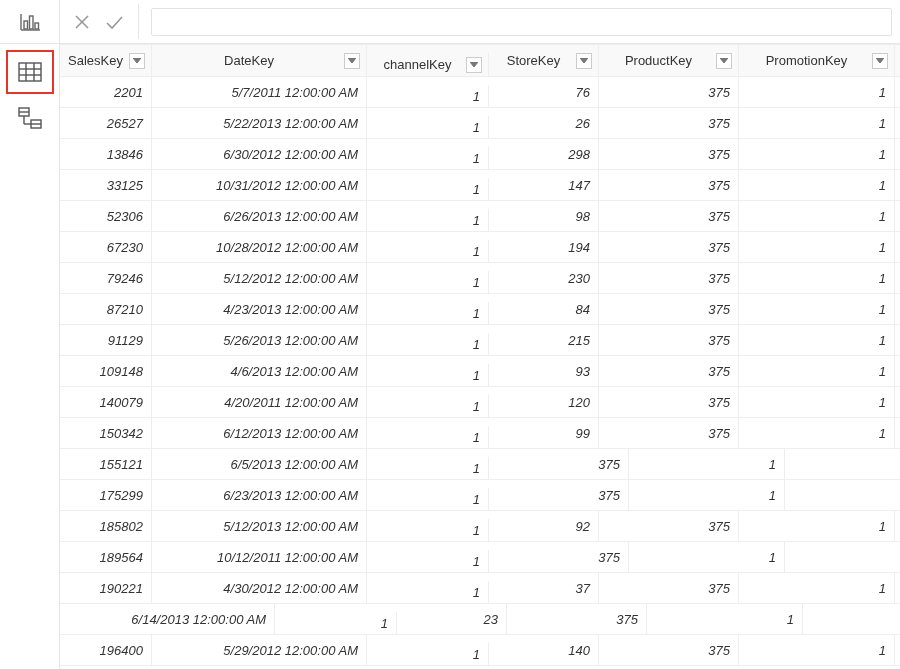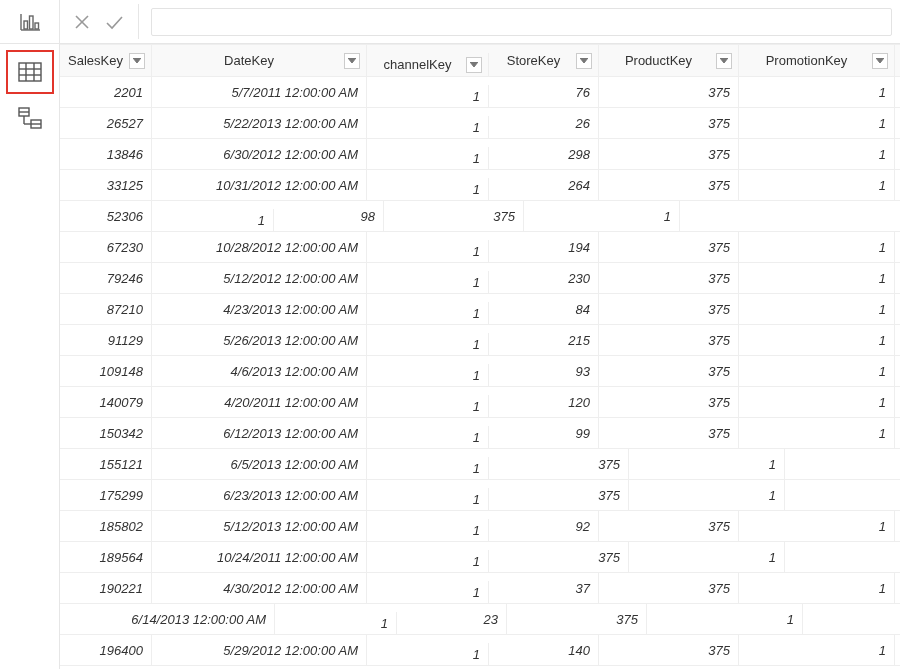--- a/index.html
+++ b/index.html
@@ -296,26 +296,27 @@
           <div class="cell c1">6/30/2012 12:00:00 AM</div>
           <div class="cell c2">1</div>
           <div class="cell c3">298</div>
           <div class="cell c4">375</div>
           <div class="cell c5">1</div>
         </div>
         <div class="row">
           <div class="cell c0">33125</div>
           <div class="cell c1">10/31/2012 12:00:00 AM</div>
           <div class="cell c2">1</div>
-          <div class="cell c3">264</div>
+          <div class="cell c3">147</div>
           <div class="cell c4">375</div>
           <div class="cell c5">1</div>
         </div>
         <div class="row">
           <div class="cell c0">52306</div>
+          <div class="cell c1">6/26/2013 12:00:00 AM</div>
           <div class="cell c2">1</div>
           <div class="cell c3">98</div>
           <div class="cell c4">375</div>
           <div class="cell c5">1</div>
         </div>
         <div class="row">
           <div class="cell c0">67230</div>
           <div class="cell c1">10/28/2012 12:00:00 AM</div>
           <div class="cell c2">1</div>
           <div class="cell c3">194</div>
@@ -387,21 +388,21 @@
         <div class="row">
           <div class="cell c0">185802</div>
           <div class="cell c1">5/12/2013 12:00:00 AM</div>
           <div class="cell c2">1</div>
           <div class="cell c3">92</div>
           <div class="cell c4">375</div>
           <div class="cell c5">1</div>
         </div>
         <div class="row">
           <div class="cell c0">189564</div>
-          <div class="cell c1">10/24/2011 12:00:00 AM</div>
+          <div class="cell c1">10/12/2011 12:00:00 AM</div>
           <div class="cell c2">1</div>
           <div class="cell c4">375</div>
           <div class="cell c5">1</div>
         </div>
         <div class="row">
           <div class="cell c0">190221</div>
           <div class="cell c1">4/30/2012 12:00:00 AM</div>
           <div class="cell c2">1</div>
           <div class="cell c3">37</div>
           <div class="cell c4">375</div>

